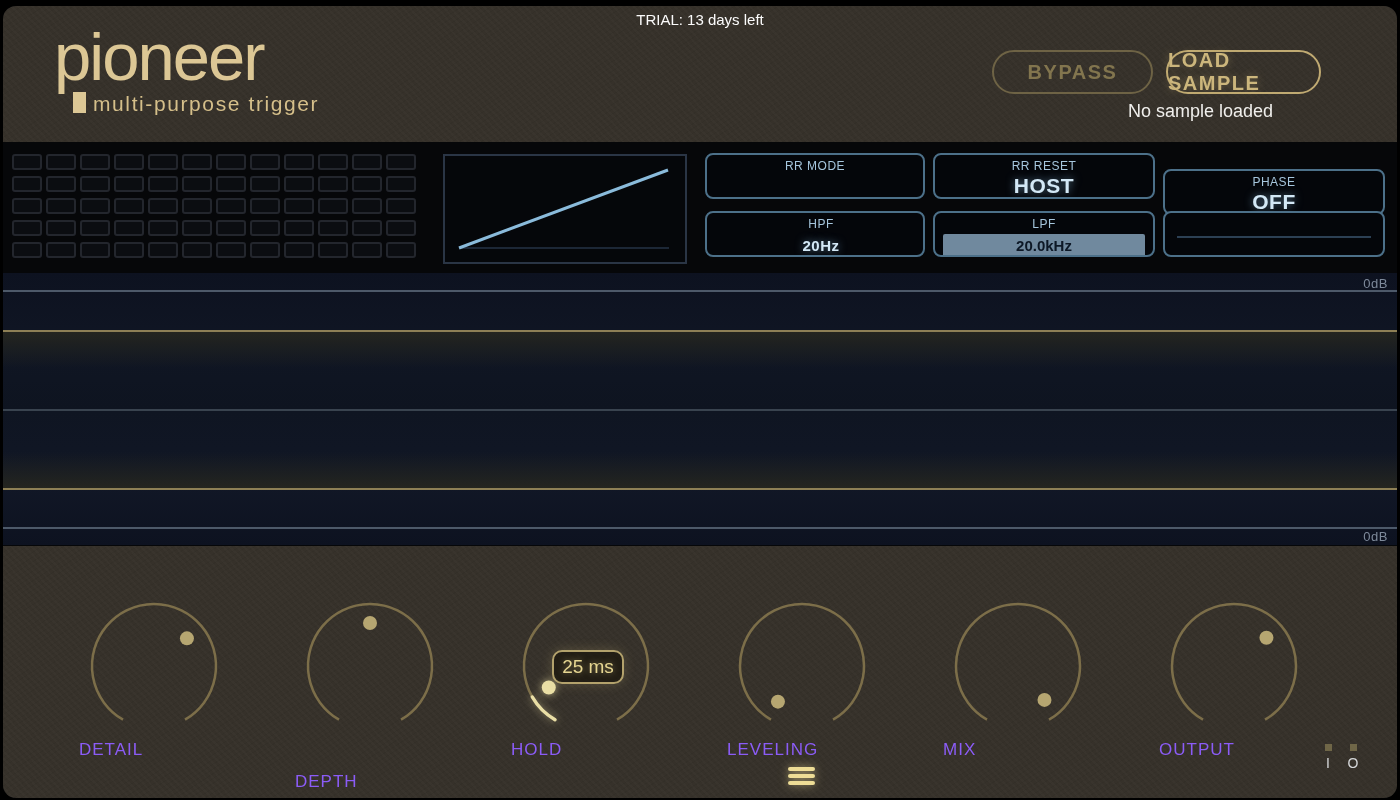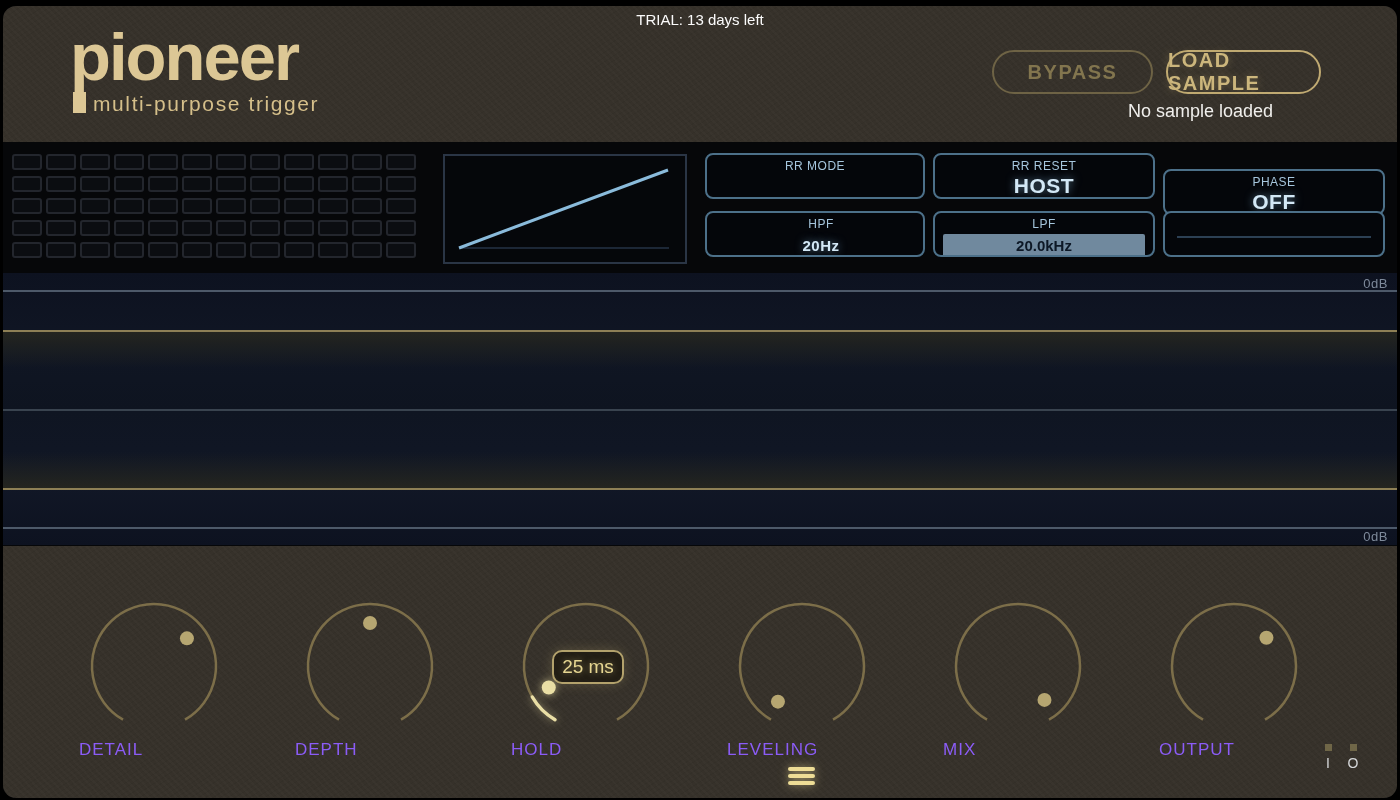--- a/index.html
+++ b/index.html
@@ -12,21 +12,21 @@
   
   .brown{background:#36312a;
     background-image:repeating-linear-gradient(47deg,rgba(255,255,255,.015) 0 2px,transparent 2px 5px),
                      repeating-linear-gradient(-33deg,rgba(0,0,0,.05) 0 1px,transparent 1px 4px);}
   .header{left:0;top:0;width:1400px;height:142px;}
   .footer{left:0;top:546px;width:1400px;height:254px;}
   .midblack{left:0;top:142px;width:1400px;height:404px;background:#060709;}
 
   .trial{left:0;top:11px;width:1400px;text-align:center;color:#fbfbfb;font-size:15px;font-weight:500;}
 
-  .logo{left:70px;top:24px;color:#dcc795;font-size:67px;font-weight:bold;letter-spacing:-2px;line-height:66px;}
+  .logo{left:54px;top:24px;color:#dcc795;font-size:67px;font-weight:normal;letter-spacing:-2px;line-height:66px;}
   .logo-sub{left:93px;top:92px;color:#d5bf8a;font-size:21px;letter-spacing:1.6px;font-weight:400;}
   .logo-bar{left:73px;top:92px;width:13px;height:21px;background:#dcc795;}
 
   .pillbtn{height:40px;border-radius:22px;display:flex;align-items:center;justify-content:center;
     font-weight:bold;font-size:20px;letter-spacing:1.5px;background:transparent;cursor:pointer;}
   .bypass{left:992px;top:50px;width:157px;border:2px solid #6e6345;color:#82754e;}
   .loadsample{left:1166px;top:50px;width:151px;border:2px solid #c0aa72;color:#ccb67c;
     text-shadow:0 0 9px rgba(214,188,120,.38);}
   .nosample{left:1128px;top:101px;width:230px;text-align:left;color:#f0efec;font-size:18px;}
 
@@ -221,21 +221,21 @@
   <div class="px knob" style="left:943px;"><svg class="ksvg" width="150" height="150">
           <path d="M 44.0 128.7 A 62 62 0 1 1 106.0 128.7" stroke="#7c6e49" stroke-width="2.5" fill="none"></path>
           <circle cx="101.47344343900332" cy="108.88446240508904" r="7" fill="#b6a671"></circle>
         </svg></div>
   <div class="px knob" style="left:1159px;"><svg class="ksvg" width="150" height="150">
           <path d="M 44.0 128.7 A 62 62 0 1 1 106.0 128.7" stroke="#7c6e49" stroke-width="2.5" fill="none"></path>
           <circle cx="107.45251194957919" cy="46.78946175340819" r="7" fill="#b6a671"></circle>
         </svg></div>
 
   <div class="px knoblabel" style="left:79px;">DETAIL</div>
-  <div class="px knoblabel" style="left:295px;">DEPTH</div>
+  <div class="px knoblabel" style="left:295px;margin-top:32px;">DEPTH</div>
   <div class="px knoblabel" style="left:511px;">HOLD</div>
   <div class="px knoblabel" style="left:727px;">LEVELING</div>
   <div class="px knoblabel" style="left:943px;">MIX</div>
   <div class="px knoblabel" style="left:1159px;">OUTPUT</div>
 
   <div class="px tooltip">25 ms</div>
 
   <div class="px hamburger">
     <div class="bar"></div>
     <div class="bar"></div>

